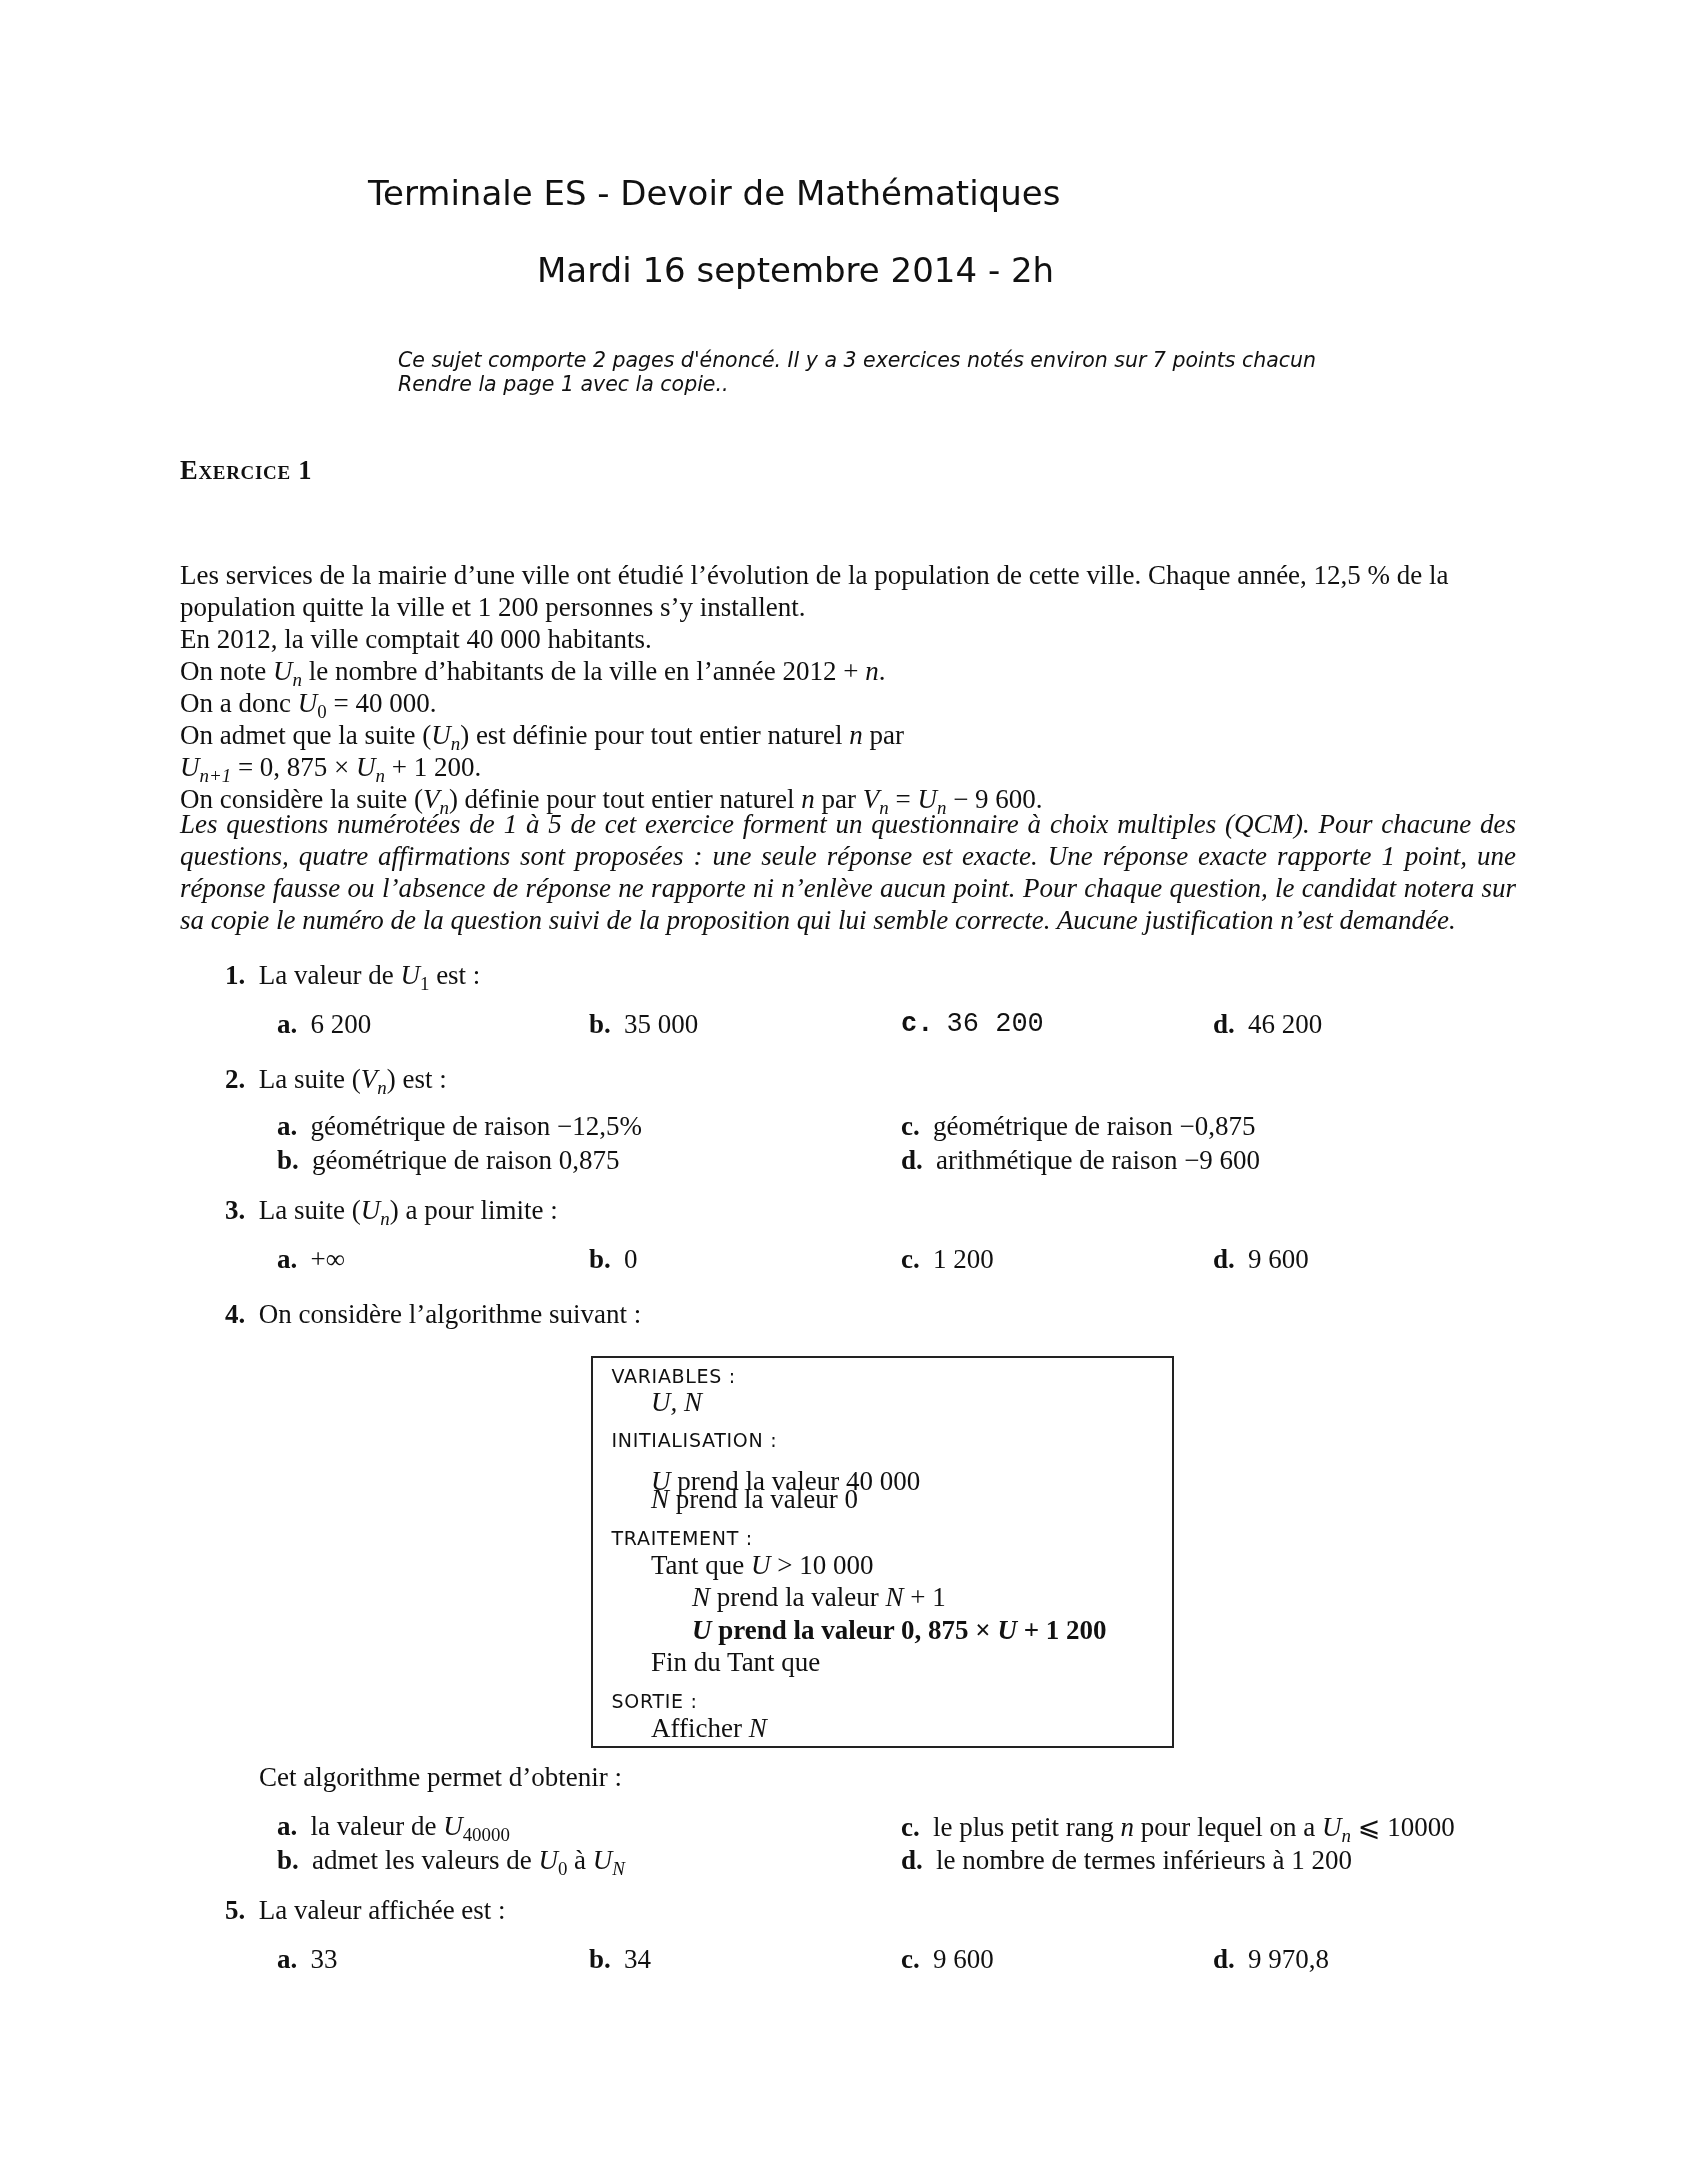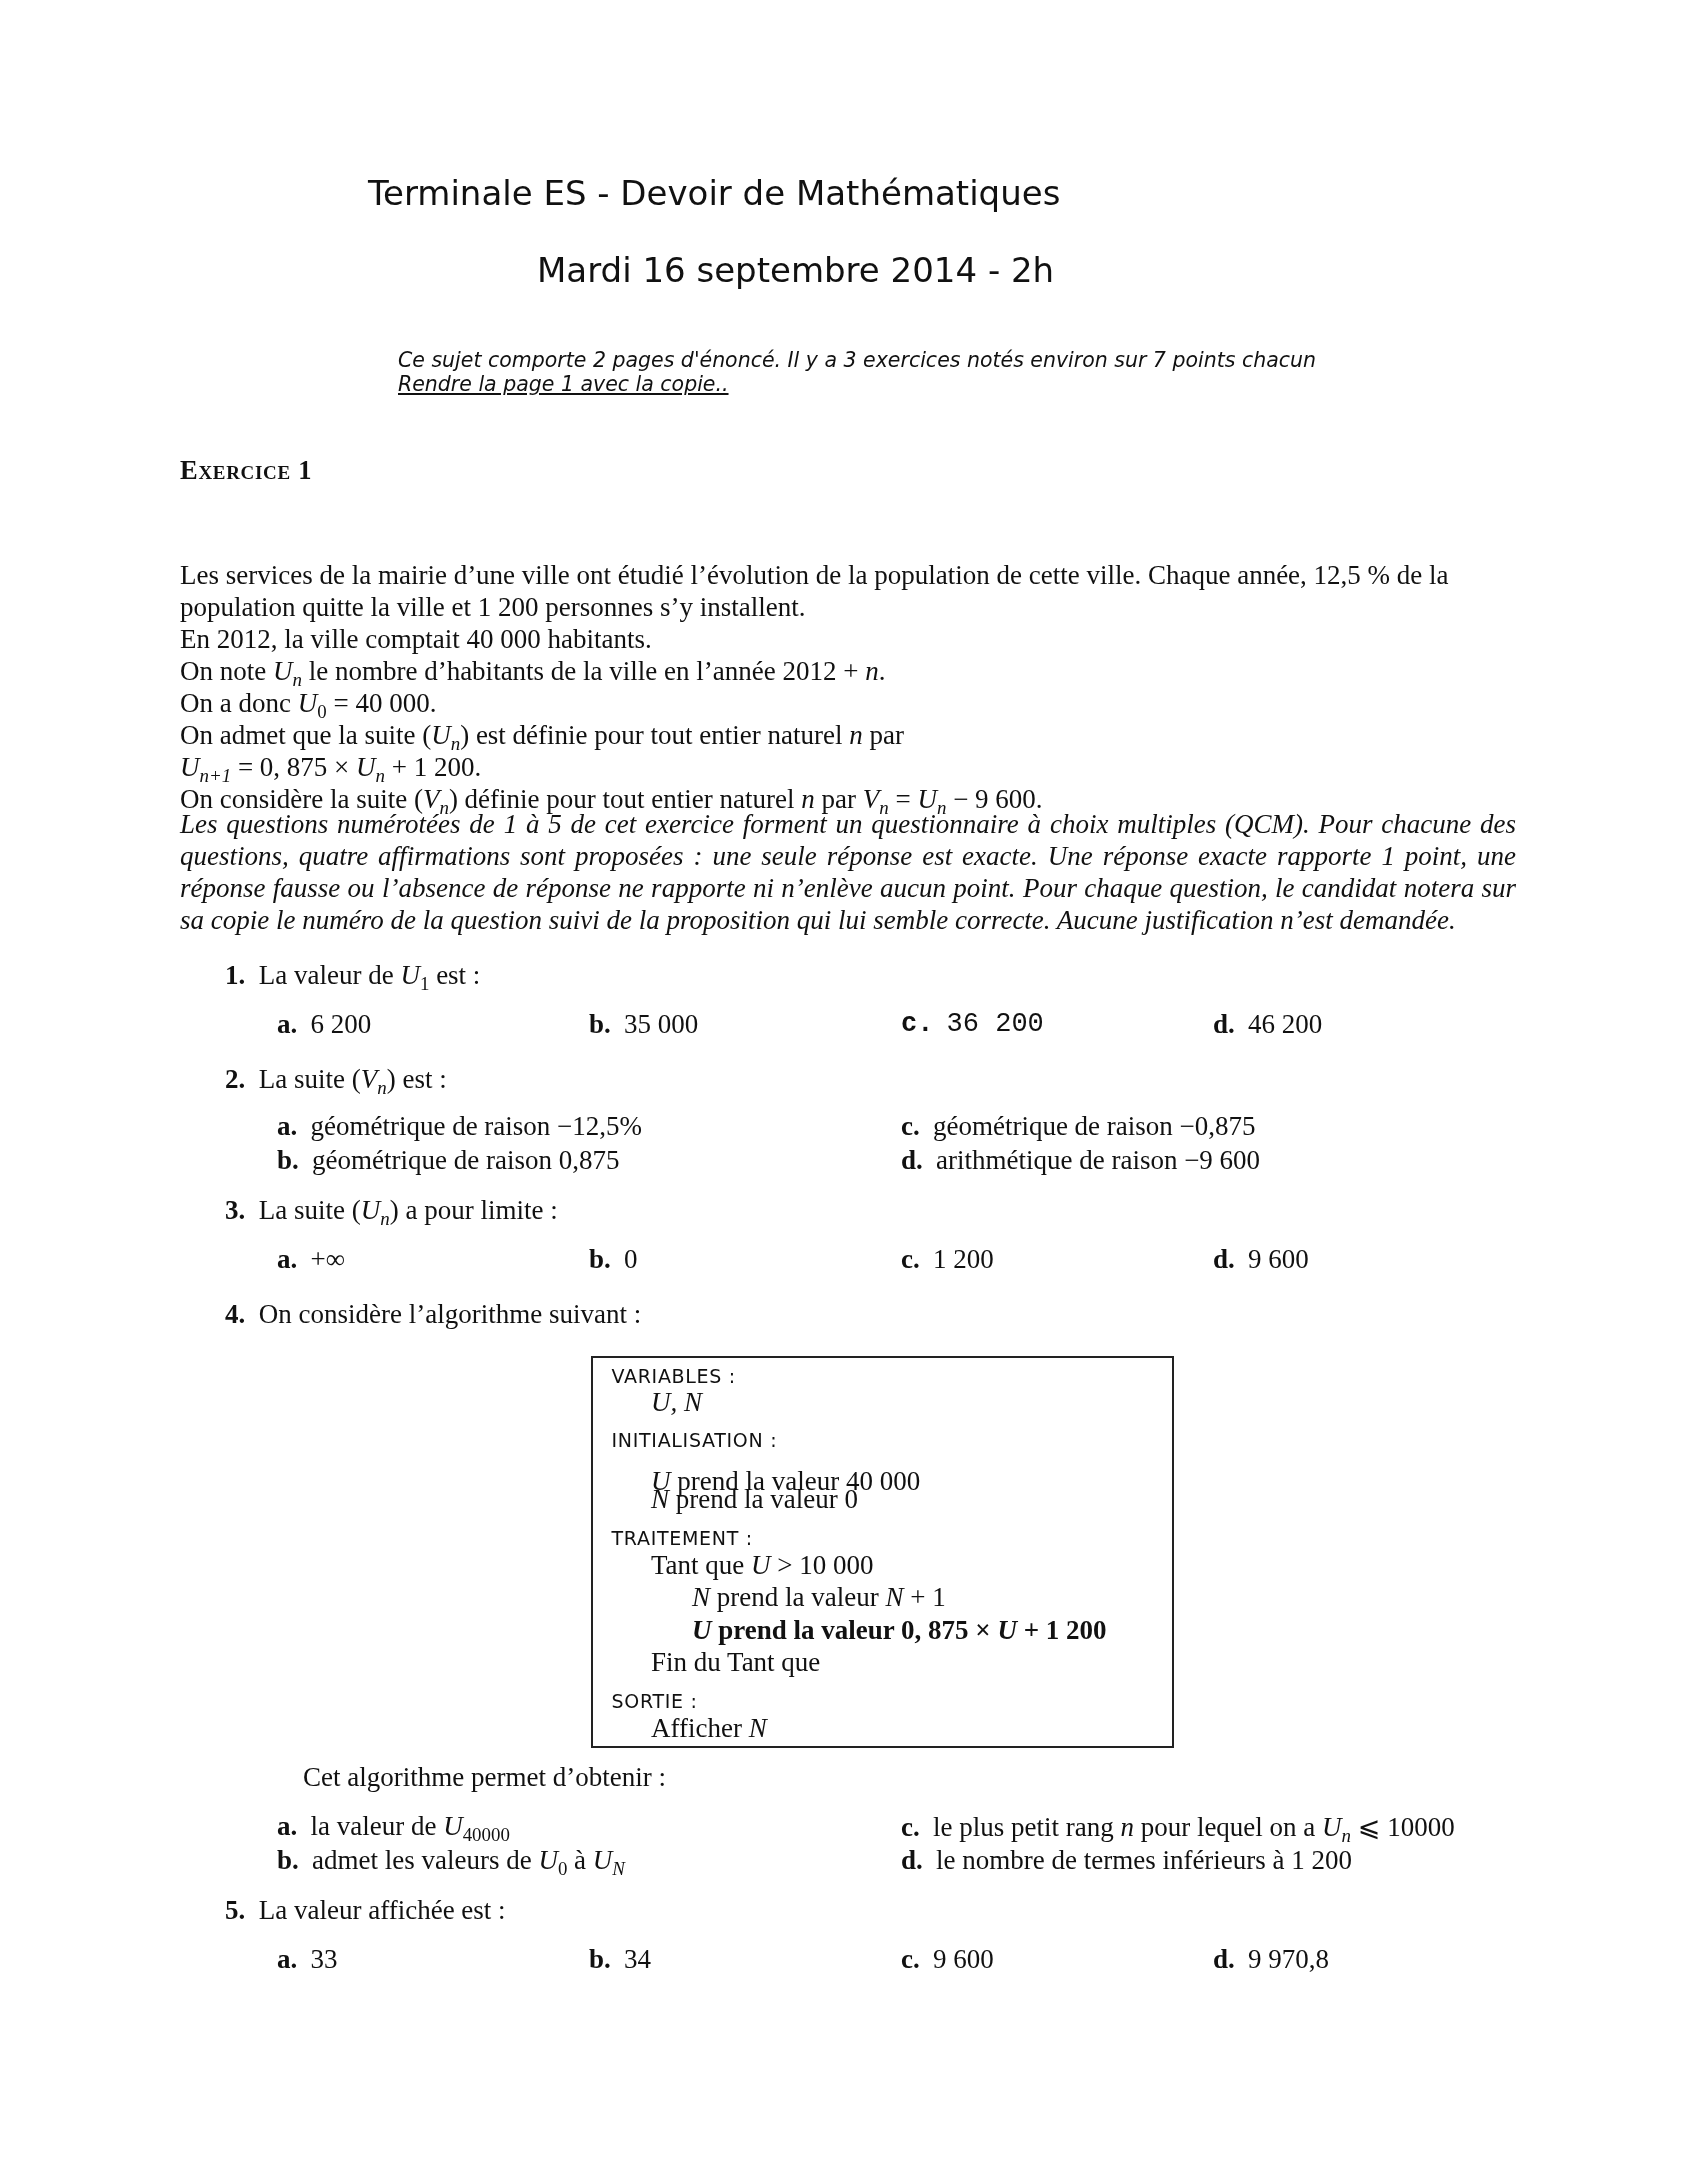--- a/index.html
+++ b/index.html
@@ -24,21 +24,21 @@
   .algo { left: 591px; top: 1356px; width: 583px; height: 392px; border: 2px solid #222; box-sizing: border-box; }
   .algo .kw { position: absolute; left: 18.5px; font-family: "DejaVu Sans", sans-serif; font-size: 19px; letter-spacing: 0.7px; }
   .algo .ln { position: absolute; white-space: nowrap; font-size: 27px; }
 </style>
 </head>
 <body>
 
 <div class="abs sans title1">Terminale ES  - Devoir de Mathématiques</div>
 <div class="abs sans title2">Mardi 16 septembre 2014 - 2h</div>
 <div class="abs sans note" style="top:348px;">Ce sujet comporte 2 pages d'énoncé. Il y a 3 exercices notés environ sur 7 points chacun</div>
-<div class="abs sans note" style="top:372px;text-decoration:underline;">Rendre la page 1 avec la copie..</div>
+<div class="abs sans note" style="top:372px;">Rendre la page 1 avec la copie..</div>
 
 <div class="abs serif exo">Exercice 1</div>
 
 <div class="abs serif body intro">
   <div>Les services de la mairie d’une ville ont étudié l’évolution de la population de cette ville. Chaque année, 12,5 % de la</div>
   <div>population quitte la ville et 1 200 personnes s’y installent.</div>
   <div>En 2012, la ville comptait 40 000 habitants.</div>
   <div><span>On note </span><i>U</i><sub><i>n</i></sub><span> le nombre d’habitants de la ville en l’année 2012 + </span><i>n</i>.</div>
   <div><span>On a donc </span><i>U</i><sub>0</sub><span> = 40 000.</span></div>
   <div><span>On admet que la suite (</span><i>U</i><sub><i>n</i></sub><span>) est définie pour tout entier naturel </span><i>n</i><span> par</span></div>
@@ -84,21 +84,21 @@
   <div class="ln" style="left:58px; top:126px;"><i>N</i><span> prend la valeur 0</span></div>
   <div class="kw" style="top:169px;">TRAITEMENT :</div>
   <div class="ln" style="left:58px; top:192px;"><span>Tant que </span><i>U</i><span> &gt; 10 000</span></div>
   <div class="ln" style="left:99px; top:224px;"><i>N</i><span> prend la valeur </span><i>N</i><span> + 1</span></div>
   <div class="ln" style="left:99px; top:257px;font-weight:bold;"><i>U</i><span> prend la valeur 0, 875 × </span><i>U</i><span> + 1 200</span></div>
   <div class="ln" style="left:58px; top:289px;">Fin du Tant que</div>
   <div class="kw" style="top:332px;">SORTIE :</div>
   <div class="ln" style="left:58px; top:355px;"><span>Afficher </span><i>N</i></div>
 </div>
 
-<div class="abs serif body" style="left:259px; top:1761px;margin-left:44px;">Cet algorithme permet d’obtenir :</div>
+<div class="abs serif body" style="left:259px; top:1761px;">Cet algorithme permet d’obtenir :</div>
 <div class="serif opt" style="left:277px; top:1811px;"><b>a.</b><span>la valeur de </span><i>U</i><sub>40000</sub></div>
 <div class="serif opt" style="left:277px; top:1845px;"><b>b.</b><span>admet les valeurs de </span><i>U</i><sub>0</sub><span> à </span><i>U</i><sub><i>N</i></sub></div>
 <div class="serif opt" style="left:901px; top:1811px;"><b>c.</b><span>le plus petit rang </span><i>n</i><span> pour lequel on a </span><i>U</i><sub><i>n</i></sub><span> ⩽ 10000</span></div>
 <div class="serif opt" style="left:901px; top:1845px;"><b>d.</b><span>le nombre de termes inférieurs à 1 200</span></div>
 
 <div class="abs serif body q" style="top:1894px;">
   <span class="qnum">5.</span>&nbsp; <span>La valeur affichée est :</span>
 </div>
 <div class="serif opt" style="left:277px; top:1944px;"><b>a.</b><span>33</span></div>
 <div class="serif opt" style="left:589px; top:1944px;"><b>b.</b><span>34</span></div>

